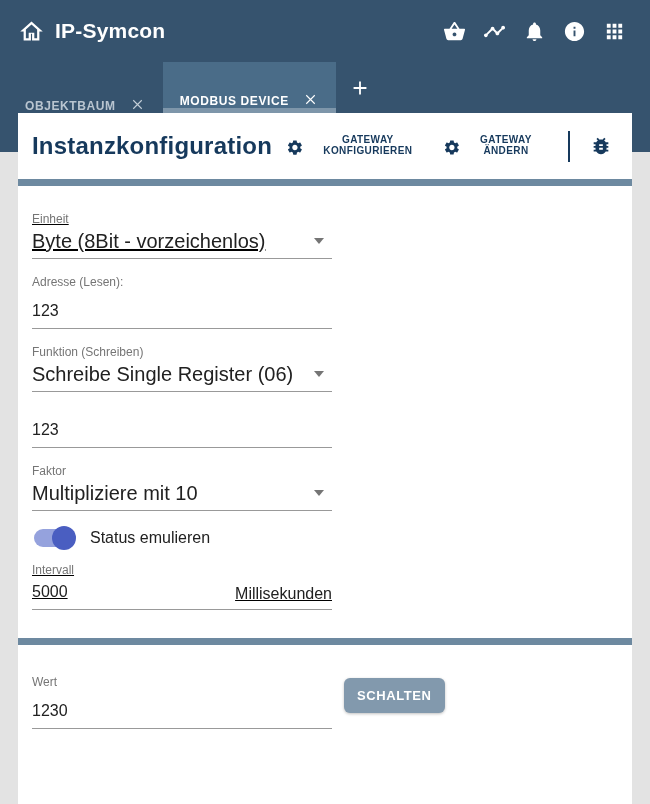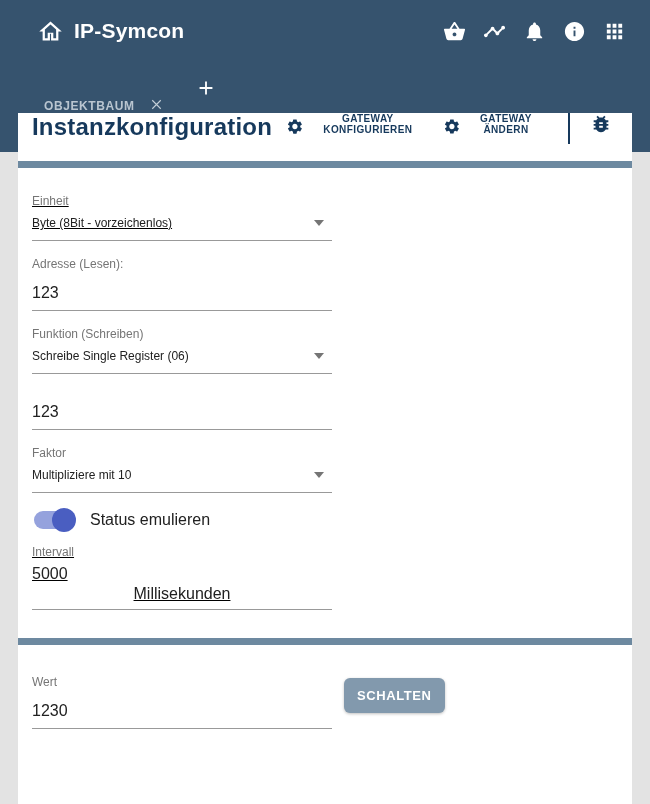--- a/index.html
+++ b/index.html
@@ -2,21 +2,21 @@
 <html><head>
 <meta charset="utf-8">
 <style>
   * { box-sizing: border-box; margin: 0; padding: 0; }
   html, body { width: 650px; height: 804px; overflow: hidden; }
   body {
     font-family: "Liberation Sans", sans-serif;
     background: #e3e3e3;
     -webkit-font-smoothing: antialiased;
   }
-  .topnav { background: #36536e; padding-left: 19px; }
+  .topnav { background: #36536e; }
 
   
   .topbar {
     height: 62px; display: flex; align-items: center;
     padding: 0 24px 0 18px;
   }
   .logo { display: flex; align-items: center; gap: 10px; cursor: pointer; }
   .logo svg { width: 27px; height: 27px; fill: #ffffff; }
   .logo-text {
     color: #ffffff; font-size: 21px; font-weight: bold; letter-spacing: 0.2px;
@@ -41,21 +41,21 @@
   .tab-add { display: flex; align-items: center; padding: 0 13px; cursor: pointer; }
   .tab-add svg { width: 22px; height: 22px; stroke: #ffffff; stroke-width: 2; }
 
   
   .content {
     height: 691px; padding: 0 18px;
     background: linear-gradient(#36536e 0, #36536e 39px, #e3e3e3 39px);
   }
   .card { background: #ffffff; height: 100%; overflow: hidden; }
 
-  .card-header { height: 48px; display: flex; align-items: flex-start; padding: 0 14px; }
+  .card-header { height: 66px; display: flex; align-items: center; padding: 0 14px; }
   .card-title { font-size: 24px; font-weight: bold; color: #16395c; letter-spacing: 0.2px; }
   .header-action {
     display: flex; align-items: flex-end; margin-left: 14px; cursor: pointer;
     background: none; border: none; padding: 0; color: #16395c;
   }
   .header-action svg { width: 21px; height: 21px; fill: #16395c; }
   .header-action .action-label {
     font-size: 10px; font-weight: bold; letter-spacing: 0.4px; margin-left: 3px;
     padding-bottom: 2px; font-family: "Liberation Sans", sans-serif; color: #16395c;
   }
@@ -66,33 +66,33 @@
   .hdivider { height: 7px; background: #6d89a0; }
 
   
   .form { padding: 0 14px; }
   .field {
     width: 300px; margin-top: 16px; position: relative;
     border-bottom: 1px solid #999999; padding-bottom: 6px;
   }
   .field.first { margin-top: 26px; text-decoration: underline; }
   .field-label { font-size: 12px; color: #757575; line-height: 14px; }
-  .field-value { font-size: 12px; color: #212121; line-height: 22px; margin-top: 4px; }
+  .field-value { font-size: 20px; color: #212121; line-height: 22px; margin-top: 4px; }
   .field.select { cursor: pointer; }
   .dd-arrow {
     position: absolute; right: 8px; bottom: 14px; width: 0; height: 0;
     border-left: 5px solid transparent; border-right: 5px solid transparent;
     border-top: 6px solid #757575;
   }
   .text-input {
     border: none; outline: none; width: 100%; background: transparent;
     font-size: 16px; color: #212121; line-height: 22px; margin-top: 11px; padding: 0;
     font-family: "Liberation Sans", sans-serif;
   }
-  .value-row { display: flex; align-items: center; margin-top: 4px; flex-direction: column; }
+  .value-row { display: flex; align-items: flex-end; margin-top: 4px; }
   .value-row .text-input { margin-top: 0; flex: 1; }
   .suffix { font-size: 16px; color: #212121; white-space: nowrap; }
 
   
   .toggle-row { display: flex; align-items: flex-start; margin-top: 18px; height: 26px; }
   .switch { position: relative; width: 40px; height: 18px; margin-left: 2px; cursor: pointer; }
   .switch-track {
     position: absolute; left: 0; top: 0; width: 40px; height: 18px;
     border-radius: 9px; background: #95a2dd;
   }
@@ -160,20 +160,28 @@
 
   <div class="tabbar">
     <div class="tab">
       <span>OBJEKTBAUM</span>
       <span class="tab-close">
         <svg viewBox="0 0 24 24" fill="none">
             <path d="M6 6l12 12M18 6L6 18"></path>
           </svg>
       </span>
     </div>
+    <div class="tab active">
+      <span>MODBUS DEVICE</span>
+      <span class="tab-close">
+        <svg viewBox="0 0 24 24" fill="none">
+            <path d="M6 6l12 12M18 6L6 18"></path>
+          </svg>
+      </span>
+    </div>
     <div class="tab-add">
       <svg viewBox="0 0 24 24" fill="none">
           <path d="M12 5v14M5 12h14"></path>
         </svg>
     </div>
   </div>
 </div>
 
 <div class="content">
   <div class="card">

